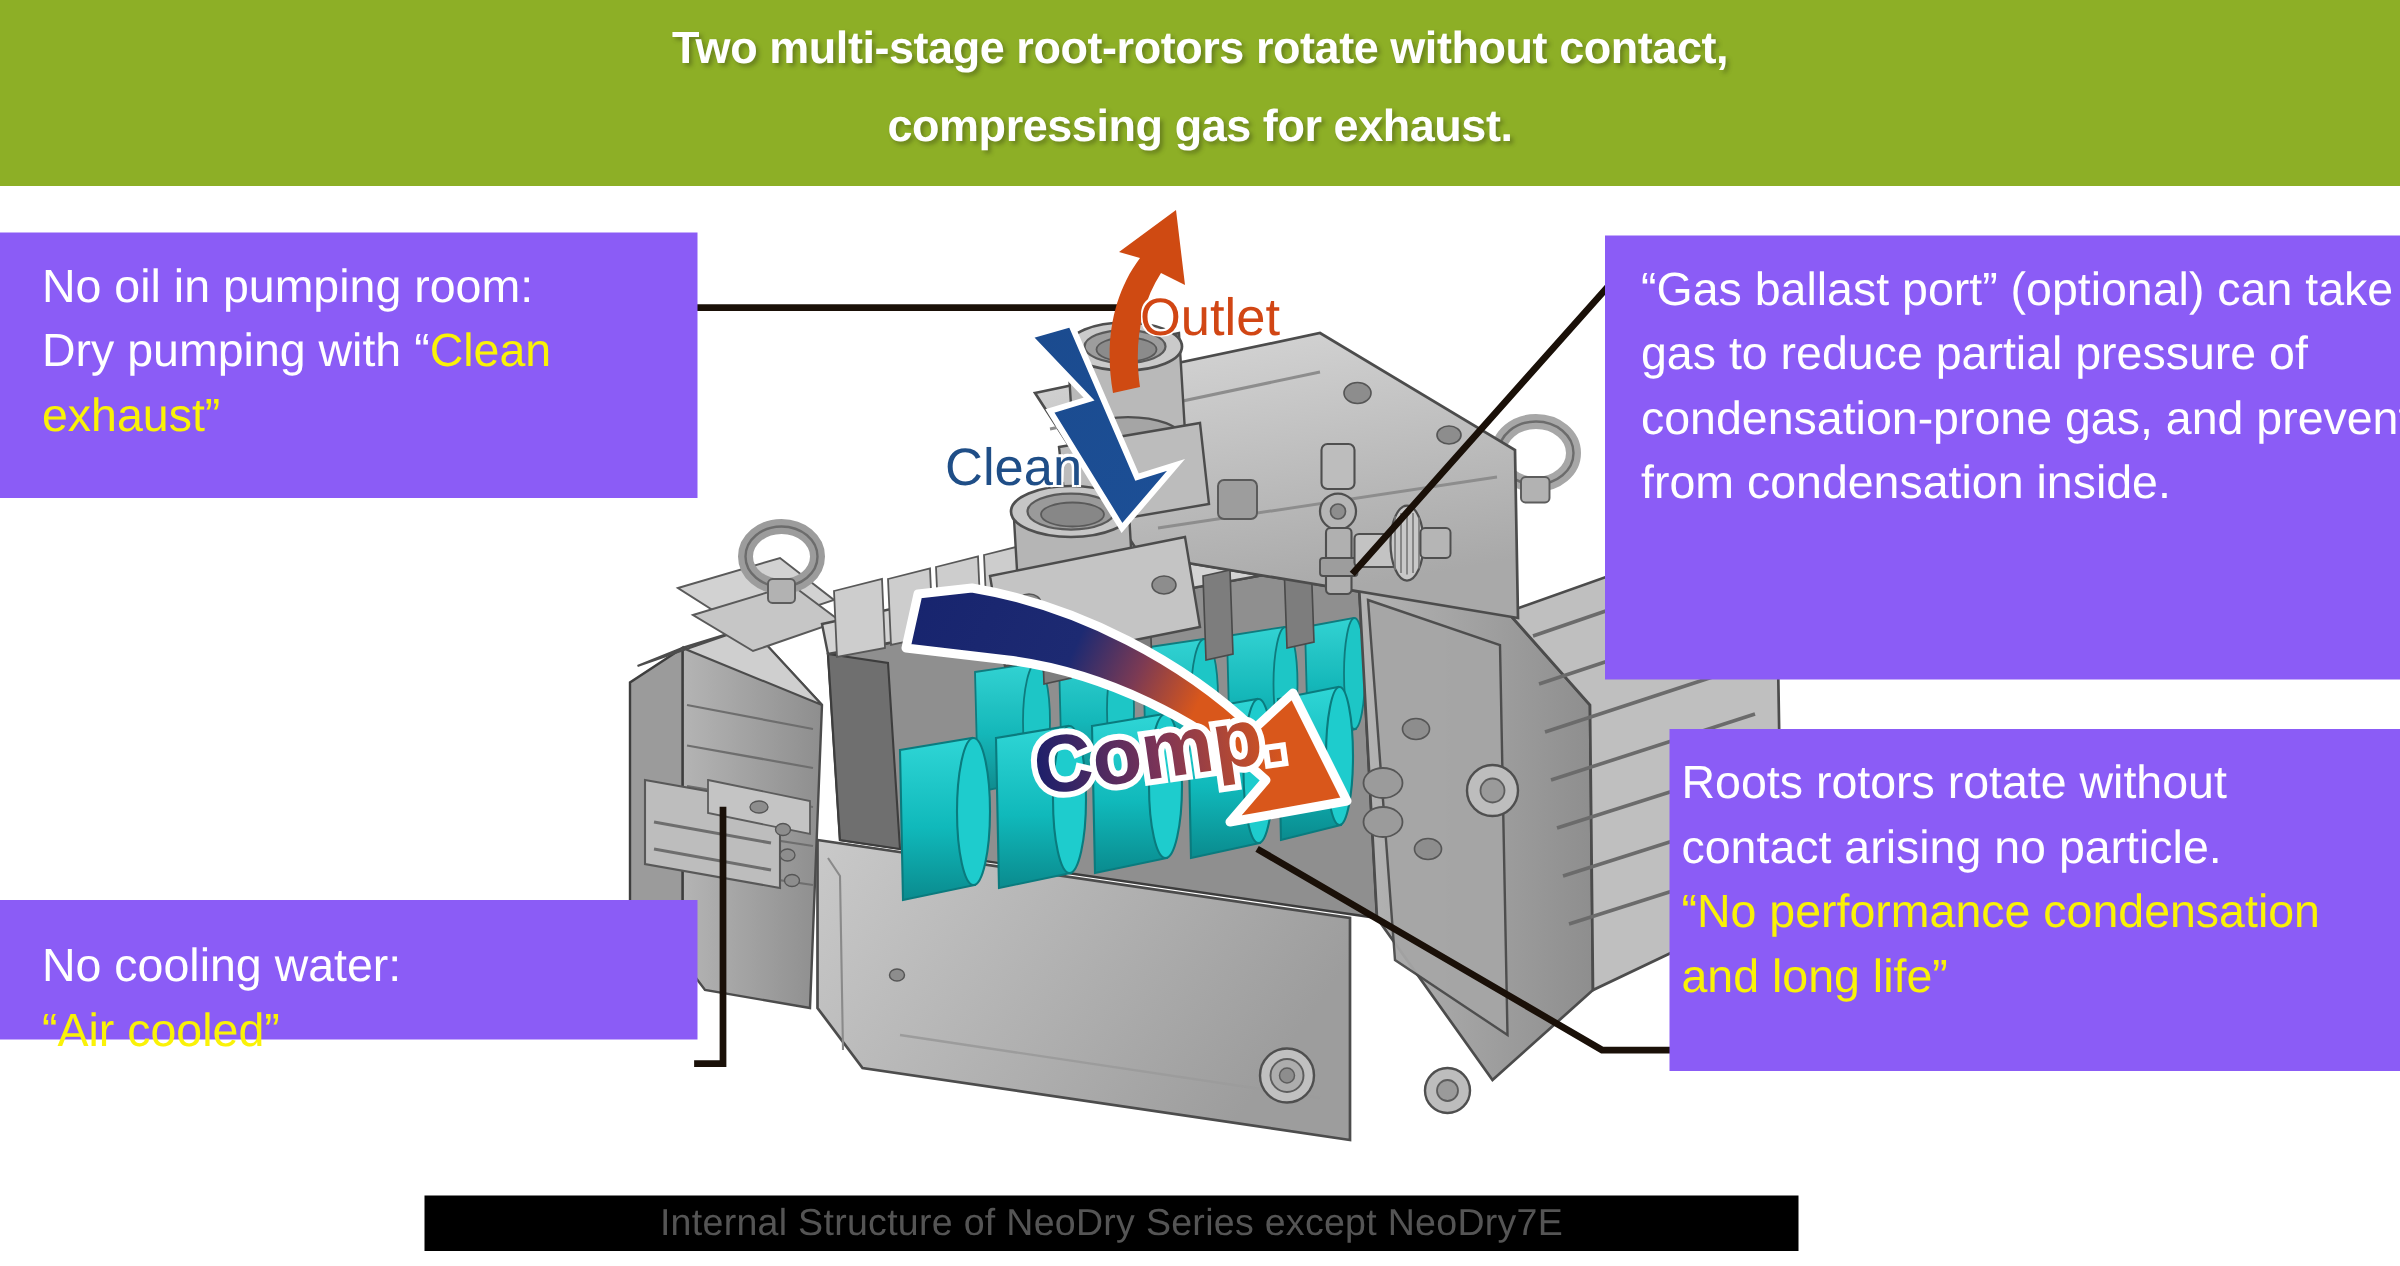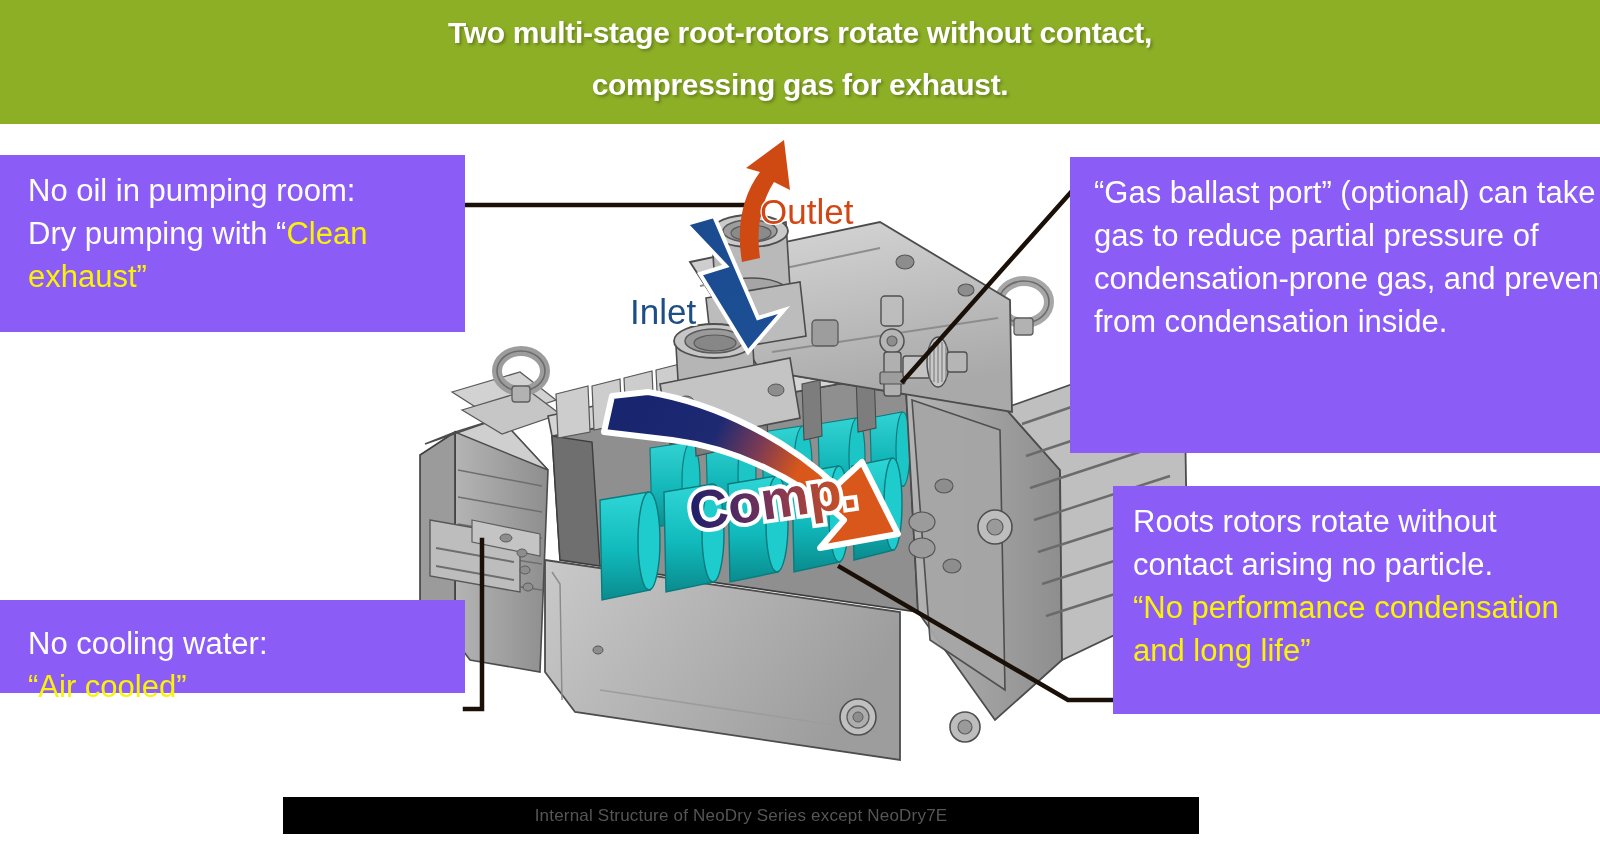--- a/index.html
+++ b/index.html
@@ -31,35 +31,35 @@
     position:absolute;background:#8b5cf6;box-sizing:border-box;
     color:#ffffff;font-size:31px;line-height:43px;
     padding:14px 22px 12px 28px;
   }
   .callout .hl{color:#FAF207;}
   .callout .q{color:#ffffff;}
 
   #box-tl{left:0;top:155px;width:465px;height:177px;}
   #box-bl{left:0;top:600px;width:465px;height:93px;padding-top:22px;}
   #box-tr{left:1070px;top:157px;width:584px;height:296px;padding-left:24px;}
-  #box-br{left:1113px;top:486px;width:487px;height:228px;padding-left:20px;}
+  #box-br{left:1113px;top:486px;width:487px;height:228px;padding-left:8px;}
   .lead-svg{position:absolute;left:0;top:0;width:1600px;height:844px;pointer-events:none;}
 
   
   .flowlabel{position:absolute;font-weight:normal;white-space:nowrap;}
   #label-outlet{left:760px;top:192px;font-size:35px;color:#D14614;
      text-shadow:1px 1px 0 #fff,-1px 1px 0 #fff,1px -1px 0 #fff,-1px -1px 0 #fff;}
   #label-inlet{left:630px;top:292px;font-size:35px;color:#1F4E87;
      text-shadow:1.5px 1.5px 0 #fff,-1.5px 1.5px 0 #fff,1.5px -1.5px 0 #fff,-1.5px -1.5px 0 #fff;}
 
   
   .caption{
     position:absolute;left:283px;top:797px;width:916px;height:37px;
     background:#000000;color:#555555;
-    font-size:17px;line-height:37px;text-align:center;letter-spacing:0.2px;
+    font-size:25px;line-height:37px;text-align:center;letter-spacing:0.2px;
   }
 </style>
 </head>
 <body>
 
 <div id="stage">
 
   <div class="banner">
     <div class="banner-text">Two multi-stage root-rotors rotate without contact,
 compressing gas for exhaust.</div>
@@ -297,21 +297,21 @@
                L862,462 L898,534 L820,548 L844,520
                C800,480 736,448 672,440
                L604,432 Z" fill="url(#gCompArrow)" stroke="#ffffff" stroke-width="6" stroke-linejoin="round"></path>
     </g>
 
     <text x="692" y="530" font-family="Liberation Sans, sans-serif" font-size="54" font-weight="bold" transform="rotate(-8 692 530)" stroke="#ffffff" stroke-width="8" fill="none">Comp.</text>
     <text x="692" y="530" font-family="Liberation Sans, sans-serif" font-size="54" font-weight="bold" transform="rotate(-8 692 530)" fill="url(#gCompText)">Comp.</text>
   </svg>
 
   <div class="flowlabel" id="label-outlet">Outlet</div>
-  <div class="flowlabel" id="label-inlet">Inlet</div>
+  <div class="flowlabel" id="label-inlet">Clean</div>
 
   <div class="callout" id="box-tl">
     <div>No oil in pumping room:</div>
     <div><span>Dry pumping with </span><span class="q">“</span><span class="hl">Clean exhaust</span><span class="hl">”</span></div>
   </div>
 
   <div class="callout" id="box-bl">
     <div>No cooling water:</div>
     <div><span class="hl">“</span><span class="hl">Air cooled</span><span class="hl">”</span></div>
   </div>

